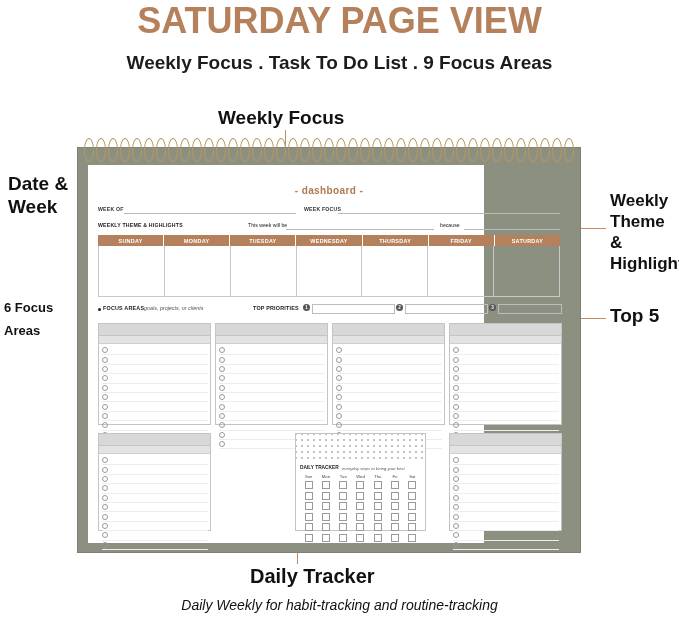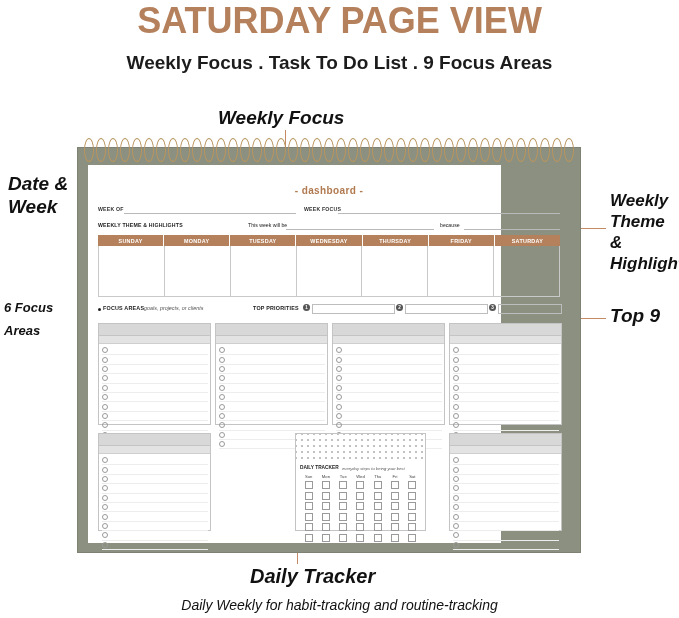--- a/index.html
+++ b/index.html
@@ -17,21 +17,21 @@
     font-size:36px;font-weight:bold;letter-spacing:0px;
     color:#b5815c;
     font-family:"Liberation Sans", sans-serif;
   }
   .subtitle{
     position:absolute;top:52px;left:0;width:679px;
     text-align:center;font-size:19px;font-weight:bold;color:#1c1c1c;
   }
   
   .callout{
-    position:absolute;font-style:italic;font-weight:bold;color:#111;
+    position:absolute;font-weight:bold;color:#111;
   }
   .c-weekly-focus{top:107px;left:218px;font-size:19px;}
   .c-date-week{top:172px;left:8px;font-size:19px;line-height:23px;width:80px;}
   .c-focus-areas{top:296px;left:4px;font-size:13px;line-height:23px;width:84px;}
   .c-weekly-theme{top:190px;left:610px;font-size:17px;line-height:21px;width:70px;}
   .c-top3{top:305px;left:610px;font-size:19px;}
   .c-daily-tracker{top:565px;left:250px;font-size:20px;}
   .caption{
     position:absolute;top:597px;left:0;width:679px;text-align:center;
     font-size:14px;font-style:italic;color:#111;
@@ -50,21 +50,20 @@
     position:absolute;left:84px;top:138px;width:490px;height:22px;
   }
   .coil{
     position:absolute;top:0;width:8px;height:22px;
     border:1.6px solid #b9955f;border-radius:50%/50%;
     background:transparent;
   }
   .page{
     position:absolute;left:88px;top:165px;width:396px;height:378px;
     background:#ffffff;
-    padding-left:17px;
   }
   .dash-label{
     position:absolute;top:20px;left:0;width:482px;text-align:center;
     font-size:10px;font-weight:bold;color:#b07a50;letter-spacing:.4px;
   }
   .row-week{
     position:absolute;top:41px;left:10px;width:462px;height:12px;
     font-size:5.2px;color:#333;
   }
   .fld{position:absolute;border-bottom:.7px solid #b9b9b9;}
@@ -164,21 +163,21 @@
 <div class="line" style="left:86px;top:318px;width:28px;height:1px;"></div>
 <div class="dot" style="left:111px;top:316px;"></div>
 <div class="callout c-focus-areas">6 Focus Areas</div>
 
 <div class="line" style="left:560px;top:228px;width:46px;height:1px;"></div>
 <div class="dot" style="left:558px;top:226px;"></div>
 <div class="callout c-weekly-theme">Weekly Theme &amp; Highlights</div>
 
 <div class="line" style="left:578px;top:318px;width:28px;height:1px;"></div>
 <div class="dot" style="left:576px;top:316px;"></div>
-<div class="callout c-top3">Top 9</div>
+<div class="callout c-top3">Top 5</div>
 
 <div class="line" style="left:297px;top:540px;width:1px;height:24px;"></div>
 <div class="dot" style="left:295px;top:538px;"></div>
 <div class="callout c-daily-tracker">Daily Tracker</div>
 
 <div class="caption">Daily Weekly for habit-tracking and routine-tracking</div>
 
 <div class="planner"></div>
 <div class="spiral" id="spiral">
     <div class="coil" style="left: 0px;"></div>

